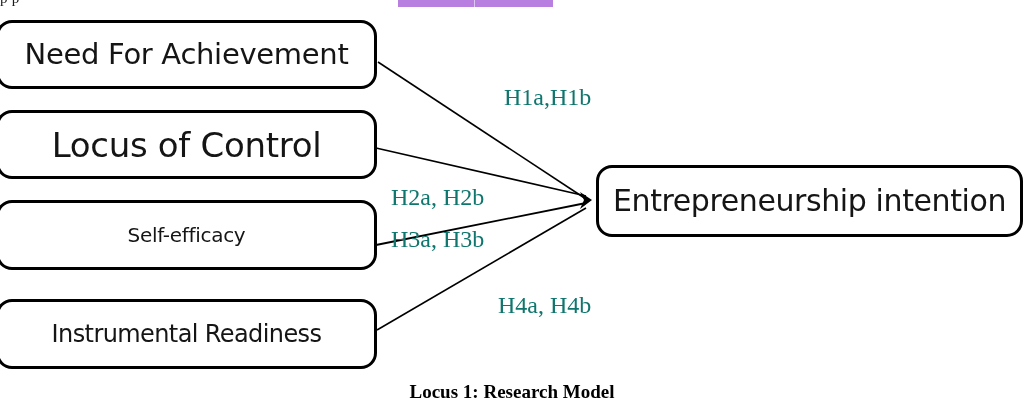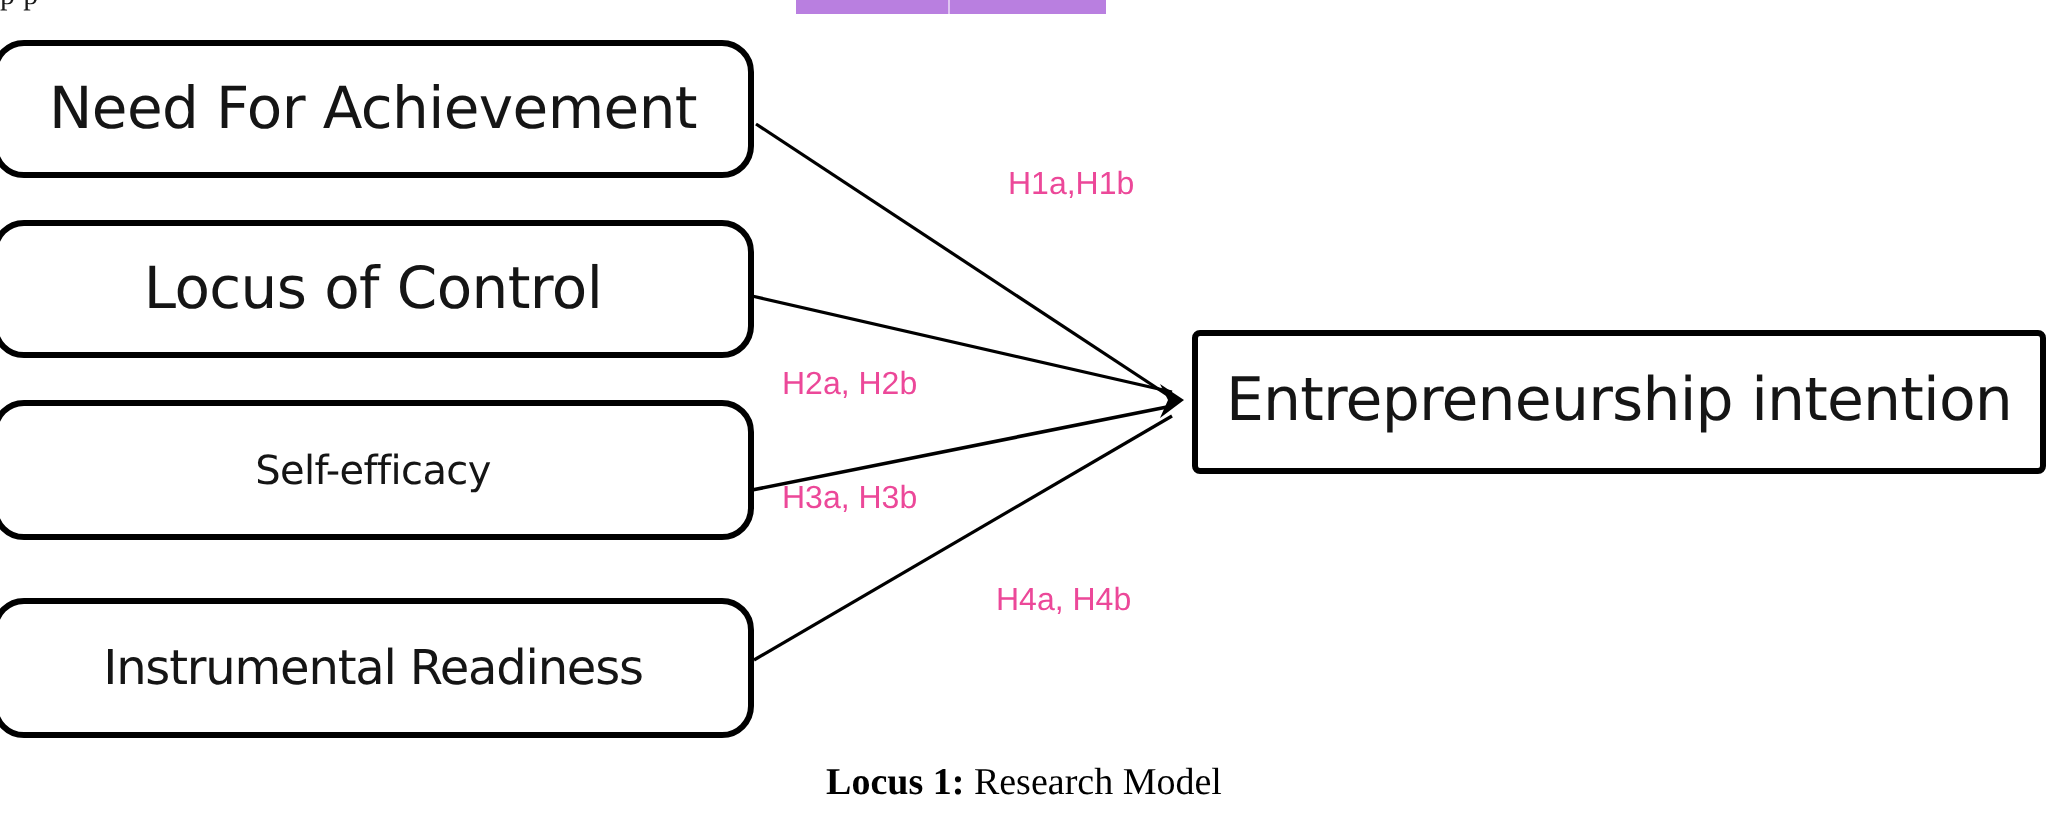--- a/index.html
+++ b/index.html
@@ -93,76 +93,76 @@
     white-space: nowrap;
     line-height: 1;
   }
 
   #box-need-for-achievement { left: -4px;  top: 20px;  width: 381px; height: 69px; }
   #box-locus-of-control     { left: -4px;  top: 110px; width: 381px; height: 69px; }
   #box-self-efficacy        { left: -4px;  top: 200px; width: 381px; height: 70px; }
   #box-instrumental-readiness { left: -4px; top: 299px; width: 381px; height: 70px; }
 
   #box-need-for-achievement .construct-label { font-size: 29px; }
-  #box-locus-of-control .construct-label     { font-size: 29px; }
+  #box-locus-of-control .construct-label     { font-size: 34px; }
   #box-self-efficacy .construct-label        { font-size: 20px; }
   #box-instrumental-readiness .construct-label { font-size: 24px; letter-spacing: -0.6px; }
 
   
   #box-entrepreneurship-intention {
     position: absolute;
     left: 596px;
     top: 165px;
     width: 427px;
     height: 72px;
     box-sizing: border-box;
     border: 3px solid #000000;
-    border-radius: 4px;
+    border-radius: 16px;
     background: #ffffff;
     display: flex;
     align-items: center;
     justify-content: center;
   }
   #box-entrepreneurship-intention .construct-label {
     font-size: 30px;
     letter-spacing: -0.4px;
   }
 
   
   .hypothesis-label {
     position: absolute;
-    font-family: Liberation Sans, sans-serif;
-    font-size: 16px;
-    color: #ec4899;
+    font-family: Liberation Serif, serif;
+    font-size: 24px;
+    color: #0f766e;
     white-space: nowrap;
     line-height: 1;
   }
   #hyp-label-h1 { left: 504px; top: 85px; }
   #hyp-label-h2 { left: 391px; top: 185px; }
-  #hyp-label-h3 { left: 391px; top: 242px; }
+  #hyp-label-h3 { left: 391px; top: 227px; }
   #hyp-label-h4 { left: 498px; top: 293px; }
 
   
   #figure-caption {
     position: absolute;
     left: 0;
     top: 382px;
     width: 1024px;
     text-align: center;
     font-family: "Liberation Serif", serif;
     font-size: 19px;
     color: #000000;
     line-height: 1.1;
     white-space: nowrap;
   }
   #figure-caption .caption-prefix {
     font-weight: bold;
   }
   #figure-caption .caption-text {
-    font-weight: normal;
+    font-weight: bold;
   }
 </style>
 </head>
 <body>
 
 <div id="figure-root">
 
   <div class="page-fragment-strip">
     <div class="page-fragment-text">p                        p</div>
   </div>

